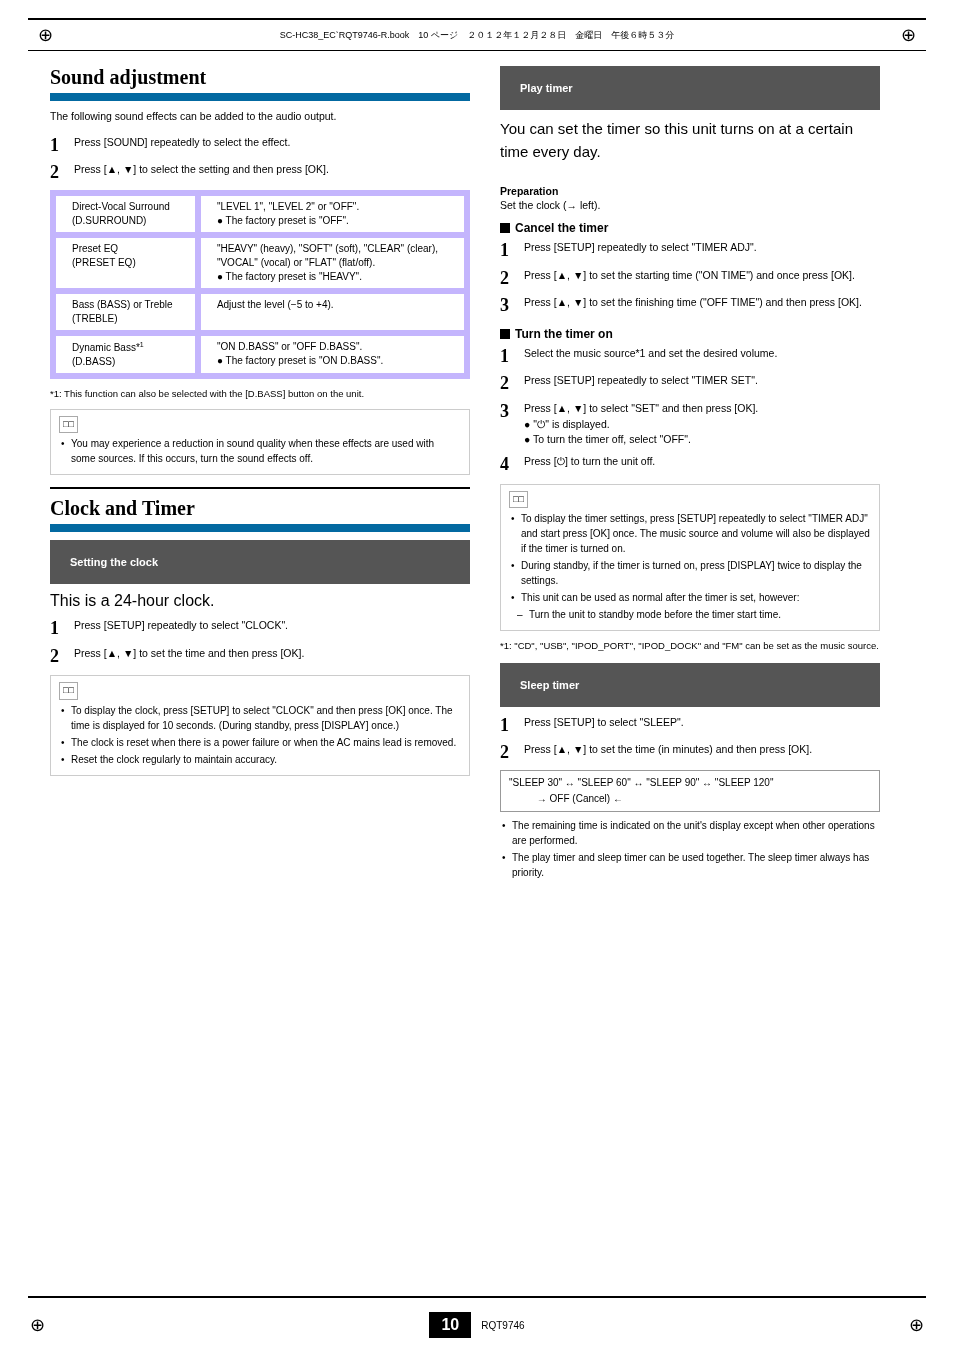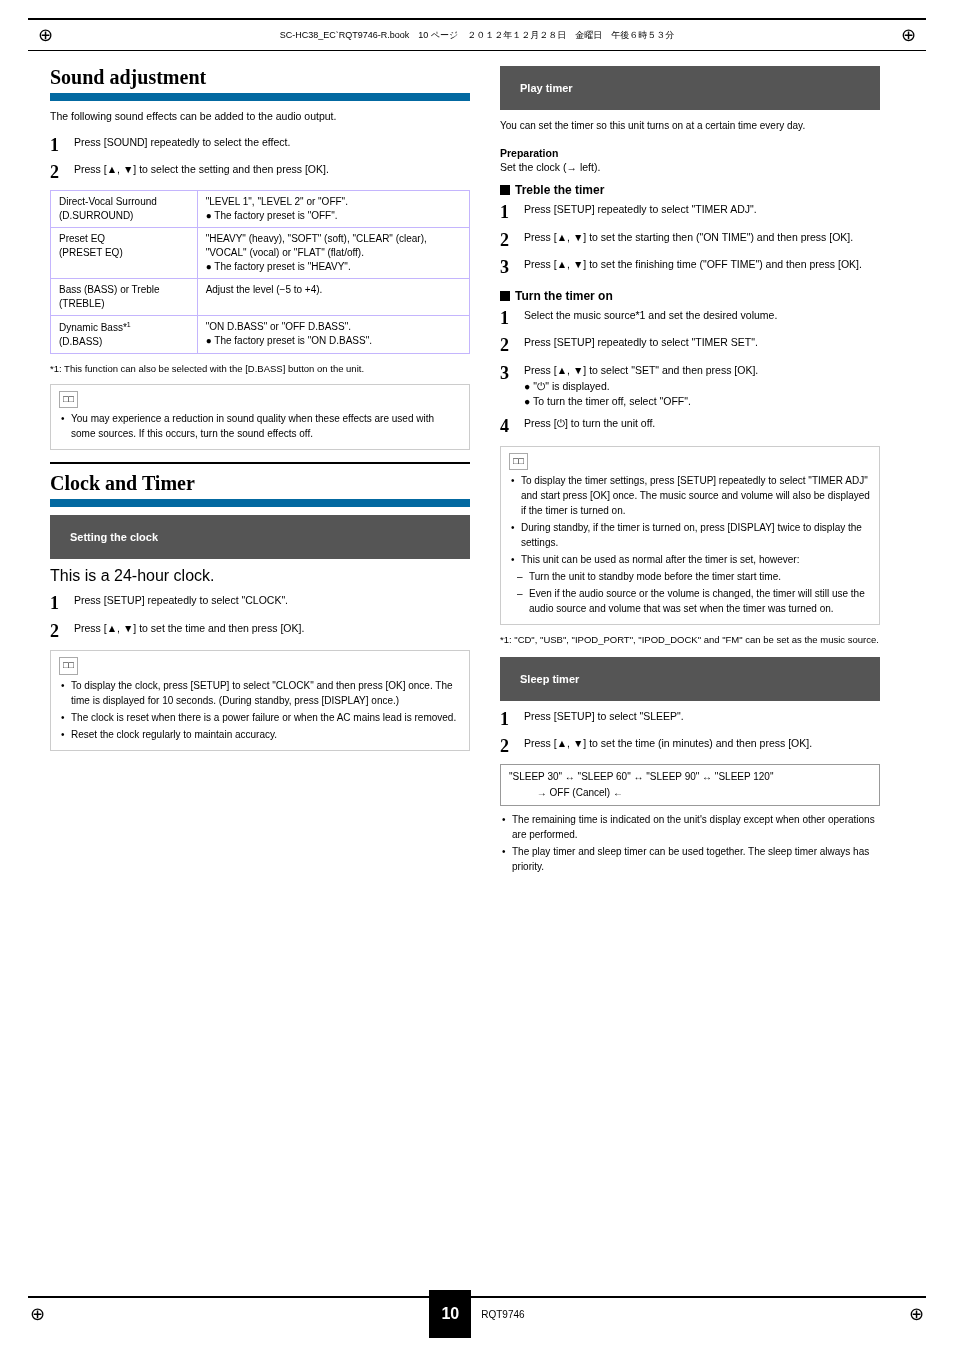--- a/index.html
+++ b/index.html
@@ -78,22 +78,22 @@
 
     
     .effect-table {
       width: 100%;
       border-collapse: collapse;
       margin-bottom: 8px;
       font-size: 10px;
     }
 
     .effect-table td {
-      border: 1px solid #c4b5fd;
-      padding: 4px 8px;
+      border: 6px solid #c4b5fd;
+      padding: 4px 16px;
       vertical-align: top;
       line-height: 1.4;
     }
 
     .effect-table td:first-child {
       width: 35%;
       background: #fff;
     }
 
     
@@ -183,21 +183,21 @@
       right: 0;
       display: flex;
       justify-content: space-between;
       align-items: center;
       padding: 0 30px;
     }
 
     .page-num-box {
       background: #000;
       color: #fff;
-      padding: 15px 12px;
+      padding: 4px 12px;
       font-size: 16px;
       font-weight: bold;
     }
 
     .page-code {
       font-size: 10px;
     }
 
     .sleep-chain {
       font-size: 10px;
@@ -313,39 +313,39 @@
     </div>
 
     <div class="right-column">
 
       <div>
         <div class="dark-bar">
           <div class="dark-bar-accent"></div>
           <span>Play timer</span>
         </div>
 
-        <p style="font-size:10px; margin-bottom:14px; line-height:1.5;">You can set the timer so this unit turns on at a certain time every day.</p>
+        <p style="font-size:15px; margin-bottom:22px; line-height:1.5;">You can set the timer so this unit turns on at a certain time every day.</p>
 
         <p class="prep-label">Preparation</p>
         <p style="font-size:10.5px; margin-bottom:8px;">Set the clock (→ left).</p>
 
         <div>
           <div class="timer-heading">
             <span class="black-square"></span>
-            <strong>Treble the timer</strong>
+            <strong>Cancel the timer</strong>
           </div>
 
           <div class="step">
             <span class="step-num">1</span>
             <span class="step-text">Press [SETUP] repeatedly to select "TIMER ADJ".</span>
           </div>
 
           <div class="step">
             <span class="step-num">2</span>
-            <span class="step-text">Press [▲, ▼] to set the starting then ("ON TIME") and then press [OK].</span>
+            <span class="step-text">Press [▲, ▼] to set the starting time ("ON TIME") and once press [OK].</span>
           </div>
 
           <div class="step">
             <span class="step-num">3</span>
             <span class="step-text">Press [▲, ▼] to set the finishing time ("OFF TIME") and then press [OK].</span>
           </div>
         </div>
 
         <div>
           <div class="timer-heading">
@@ -373,21 +373,20 @@
             <span class="step-text">Press [⏻] to turn the unit off.</span>
           </div>
         </div>
 
         <div class="note-box">
           <div style="font-size:9px; border:1px solid #aaa; display:inline-block; padding:1px 3px; margin-bottom:3px;">□□</div>
           <div class="bullet-item">To display the timer settings, press [SETUP] repeatedly to select "TIMER ADJ" and start press [OK] once. The music source and volume will also be displayed if the timer is turned on.</div>
           <div class="bullet-item">During standby, if the timer is turned on, press [DISPLAY] twice to display the settings.</div>
           <div class="bullet-item">This unit can be used as normal after the timer is set, however:</div>
           <div class="dash-item">Turn the unit to standby mode before the timer start time.</div>
-          <div class="dash-item">Even if the audio source or the volume is changed, the timer will still use the audio source and volume that was set when the timer was turned on.</div>
         </div>
 
         <p class="footnote">*1: "CD", "USB", "IPOD_PORT", "IPOD_DOCK" and "FM" can be set as the music source.</p>
       </div>
 
       <div style="margin-top:10px;">
         <div class="dark-bar">
           <div class="dark-bar-accent"></div>
           <span>Sleep timer</span>
         </div>

